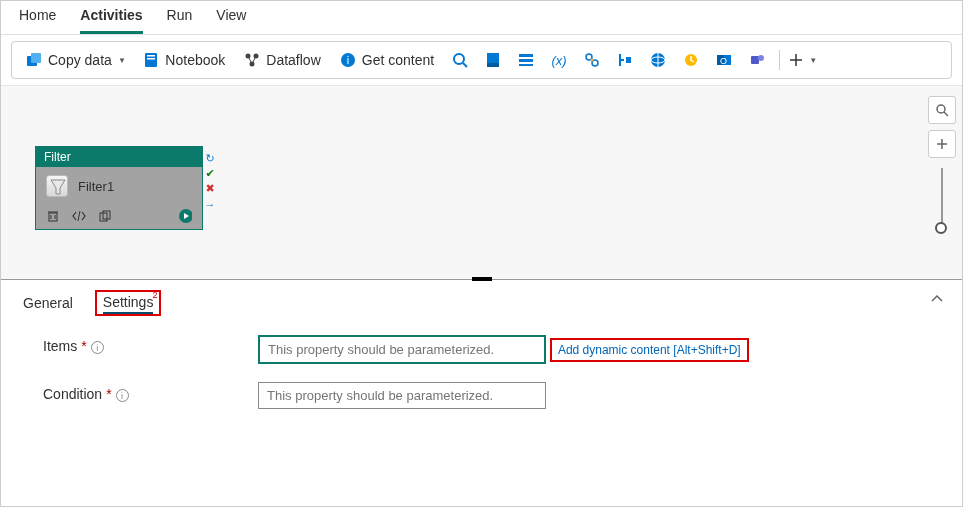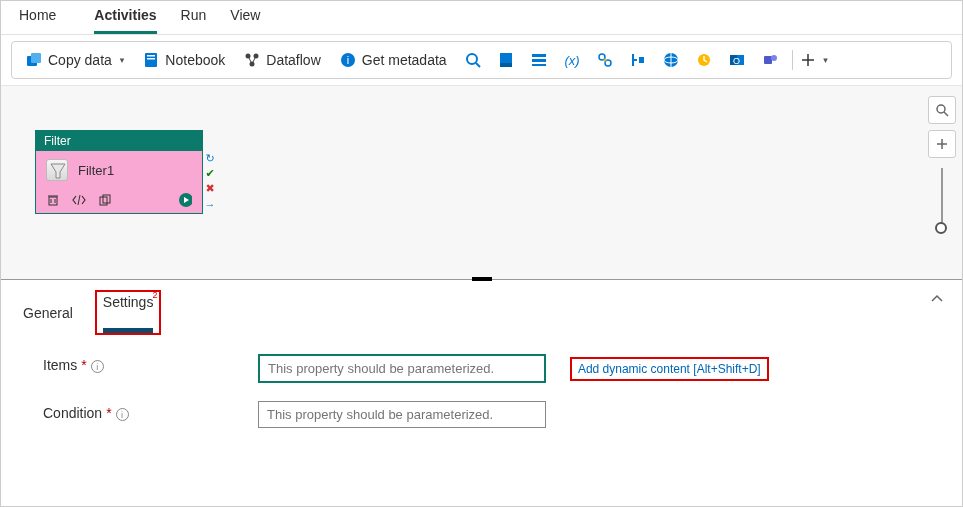--- a/index.html
+++ b/index.html
@@ -1,62 +1,62 @@
 <!DOCTYPE html>
 <html><head>
 <meta charset="utf-8">
 <style>
 * { box-sizing: border-box; margin: 0; padding: 0; font-family: "Segoe UI", Arial, sans-serif; }
 body { background: #fff; color: #323130; font-size: 14px; width: 963px; height: 507px; overflow: hidden; position: relative; border: 1px solid #ccc; }
 
 .top-tabs { display: flex; gap: 24px; padding: 6px 18px 0; border-bottom: 1px solid #e1e1e1; height: 34px; }
 .top-tab { cursor: pointer; padding-bottom: 6px; font-size: 14px; color: #323130; }
-.top-tab.active { font-weight: 600; border-bottom: 3px solid #0b7a6a; margin-left: 14px; }
+.top-tab.active { font-weight: 600; border-bottom: 3px solid #0b7a6a; }
 
 .toolbar { display: flex; align-items: center; gap: 3px; padding: 0 6px; border: 1px solid #d0d0d0; border-radius: 4px; margin: 6px 10px; height: 38px; }
 .toolbar .tbtn { display: flex; align-items: center; gap: 6px; padding: 4px 8px; border-radius: 3px; cursor: pointer; }
 .toolbar .ticon { width: 16px; height: 16px; display: flex; align-items: center; justify-content: center; }
 .toolbar .icon-only { width: 30px; justify-content: center; }
 .caret { font-size: 9px; color: #555; margin-left: 2px; }
 
 .canvas { background: #f7f7f7; height: 195px; border-top: 1px solid #e6e6e6; border-bottom: 1px solid #999; position: relative; }
 
-.filter-node { position: absolute; left: 34px; top: 44px; width: 168px; background: #f9a8d4; border: 1px solid #0b7a6a; }
+.filter-node { position: absolute; left: 34px; top: 60px; width: 168px; background: #a3a3a3; border: 1px solid #0b7a6a; }
 .filter-node .fhdr { background: #0b7a6a; color: #fff; padding: 3px 8px; font-size: 12px; }
 .filter-node .fbody { display: flex; align-items: center; gap: 10px; padding: 8px 10px; }
 .filter-node .ficon { width: 22px; height: 22px; background: linear-gradient(#f5f5f5,#d8d8d8); border: 1px solid #bbb; border-radius: 3px; position: relative; }
 .filter-node .ffoot { display: flex; gap: 12px; align-items: center; padding: 4px 10px 6px; }
 .filter-node .ffoot .spacer { flex: 1; }
 .filter-node .fact { width: 14px; height: 14px; cursor: pointer; display: flex; align-items: center; justify-content: center; }
 .node-side { position: absolute; left: 203px; top: 66px; display: flex; flex-direction: column; gap: 3px; font-size: 11px; }
 .node-side div { width: 12px; height: 12px; display:flex; align-items:center; justify-content:center; }
 
 .canvas-tools { position: absolute; right: 6px; top: 10px; display: flex; flex-direction: column; gap: 6px; align-items: center; }
 .canvas-tools .ctool { width: 28px; height: 28px; border: 1px solid #ccc; background: #fff; border-radius: 3px; display: flex; align-items: center; justify-content: center; cursor: pointer; }
 .canvas-tools .track { width: 2px; height: 60px; background: #999; margin-top: 4px; position: relative; }
 .canvas-tools .knob { width: 12px; height: 12px; border: 2px solid #555; background: #fff; border-radius: 50%; position: absolute; left: -6px; bottom: -6px; }
 
 .handle { position:absolute; left: 50%; bottom: -2px; width: 20px; height: 4px; background: #000; transform: translateX(-50%);}
 
 .panel-tabs { display: flex; align-items: center; padding: 10px 18px 4px; gap: 18px; position: relative; }
 .panel-tab { cursor: pointer; font-size: 14px; color: #333; padding: 2px 4px; }
 .settings-wrap { border: 2px solid #d00; padding: 2px 6px 0 6px; position: relative; }
-.settings-wrap .ptab { border-bottom: 5px solid #0c4a6e; padding-bottom: 18px; display: inline-block; }
+.settings-wrap .ptab { border-bottom: 2px solid #0c4a6e; padding-bottom: 2px; display: inline-block; }
 .settings-wrap .count { position: absolute; top: -2px; right: 2px; font-size: 9px; color: #d00; }
 .collapse { position: absolute; right: 18px; top: 12px; cursor: pointer; color: #555; }
 
 .form { padding: 14px 18px; }
 .form-row { display: flex; align-items: flex-start; margin-bottom: 18px; }
 .form-row .lbl { width: 215px; display: flex; align-items: flex-end; gap: 4px; font-size: 14px; padding-top: 4px; margin-left: 24px;}
 .form-row .star { color: #a80000; }
 .form-row .info { width: 13px; height: 13px; border: 1px solid #888; border-radius: 50%; display: inline-flex; align-items: center; justify-content: center; font-size: 9px; color: #888; cursor: pointer; }
 .form-row .fld { flex: 0 0 auto; }
 .form-row input { width: 288px; padding: 5px 8px; font-size: 13px; color: #666; border: 1px solid #8a8886; outline: none; font-family: Liberation Sans, sans-serif; }
 .items-in { border: 2px solid #0b7a6a !important; }
-.dyn { color: #0066b8; font-size: 12px; border: 2px solid #d00; padding: 3px 6px; margin-top: 4px; display: inline-block; cursor: pointer; margin-left: 20px; }
+.dyn { color: #0066b8; font-size: 12px; border: 2px solid #d00; padding: 3px 6px; margin-top: 4px; display: inline-block; cursor: pointer; }
 
 svg { display: block; }
 </style>
 </head>
 <body>
 
 <div class="top-tabs">
   <div class="top-tab">Home</div>
   <div class="top-tab active">Activities</div>
   <div class="top-tab">Run</div>
@@ -95,21 +95,21 @@
     </span>
     <span>Dataflow</span>
   </div>
   <div class="tbtn">
     <span class="ticon">
       <svg width="16" height="16">
           <circle cx="8" cy="8" r="7" fill="#0078d4"></circle>
           <text x="8" y="12" font-size="11" fill="#fff" text-anchor="middle" font-family="Arial">i</text>
         </svg>
     </span>
-    <span>Get metadata</span>
+    <span>Get content</span>
   </div>
   <div class="tbtn icon-only">
     <span class="ticon">
       <svg width="16" height="16">
           <circle cx="7" cy="7" r="5" stroke="#0078d4" stroke-width="2" fill="none"></circle>
           <line x1="11" y1="11" x2="15" y2="15" stroke="#0078d4" stroke-width="2"></line>
         </svg>
     </span>
   </div>
   <div class="tbtn icon-only">

